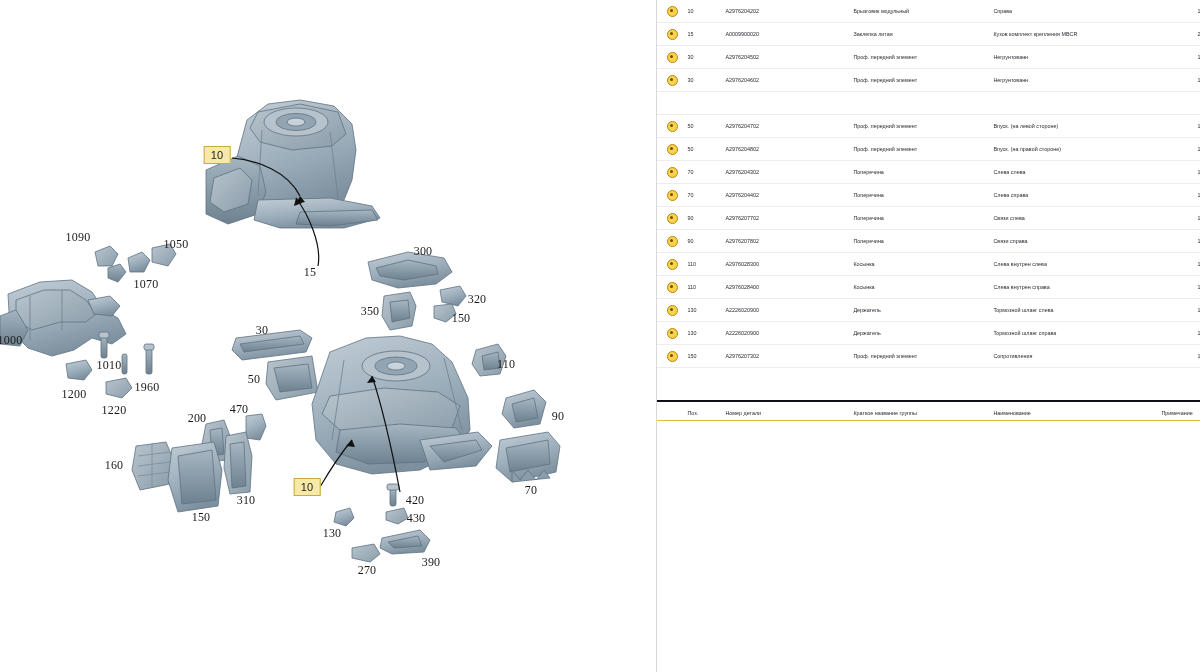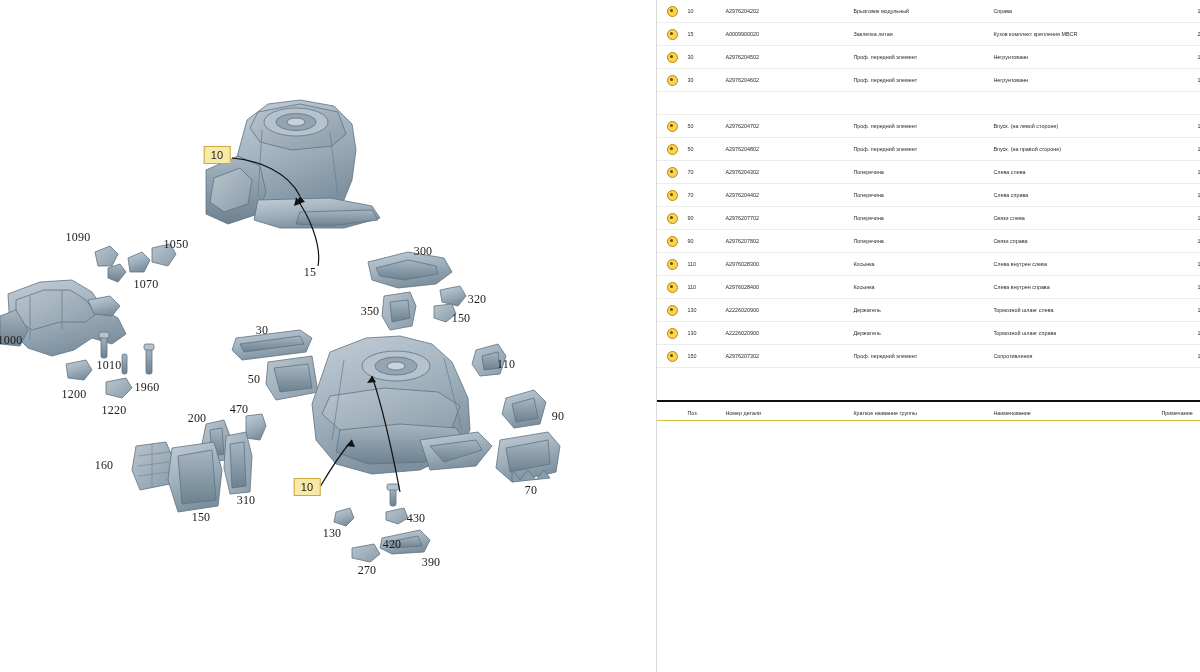--- a/index.html
+++ b/index.html
@@ -307,26 +307,26 @@
         <div class="callout" style="left: 423px; top: 251px;">300</div>
         <div class="callout" style="left: 370px; top: 311px;">350</div>
         <div class="callout" style="left: 477px; top: 299px;">320</div>
         <div class="callout" style="left: 461px; top: 318px;">150</div>
         <div class="callout" style="left: 262px; top: 330px;">30</div>
         <div class="callout" style="left: 254px; top: 379px;">50</div>
         <div class="callout" style="left: 506px; top: 364px;">110</div>
         <div class="callout" style="left: 558px; top: 416px;">90</div>
         <div class="callout" style="left: 197px; top: 418px;">200</div>
         <div class="callout" style="left: 239px; top: 409px;">470</div>
-        <div class="callout" style="left: 104px; top: 465px;">160</div>
+        <div class="callout" style="left: 114px; top: 465px;">160</div>
         <div class="callout" style="left: 246px; top: 500px;">310</div>
         <div class="callout" style="left: 201px; top: 517px;">150</div>
         <div class="callout" style="left: 531px; top: 490px;">70</div>
         <div class="callout boxed" style="left: 307px; top: 487px;">10</div>
-        <div class="callout" style="left: 392px; top: 500px; margin-top: 44px;">420</div>
+        <div class="callout" style="left: 415px; top: 500px;">420</div>
         <div class="callout" style="left: 416px; top: 518px;">430</div>
         <div class="callout" style="left: 332px; top: 533px;">130</div>
         <div class="callout" style="left: 431px; top: 562px;">390</div>
         <div class="callout" style="left: 367px; top: 570px;">270</div>
       </div>
   </div>
 
   <div id="table-pane">
     <table class="parts">
       <tbody id="parts-body">

